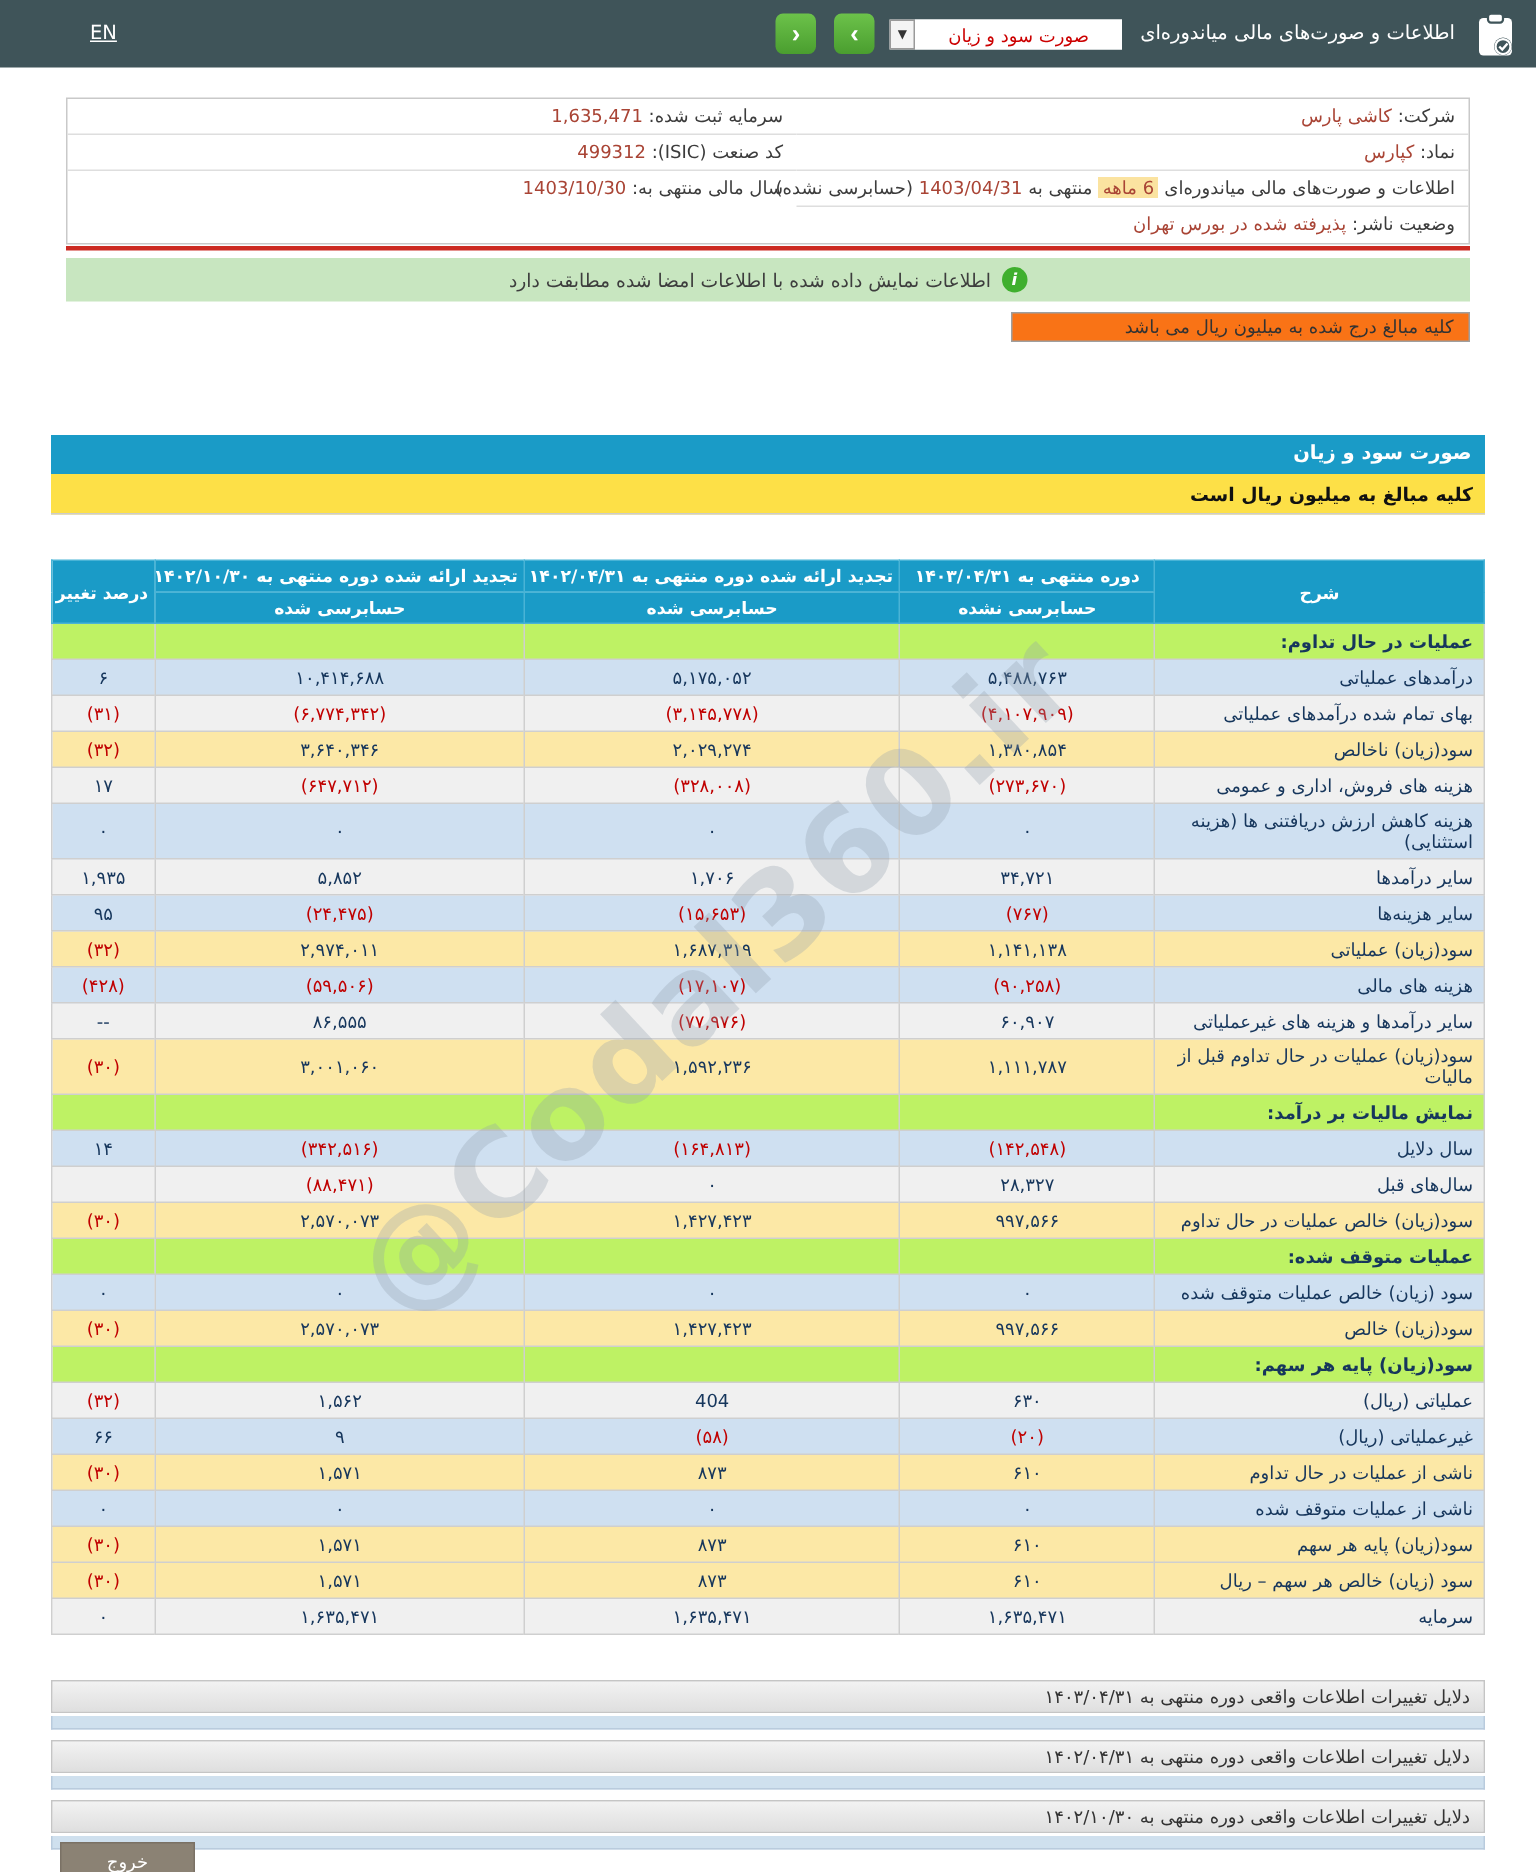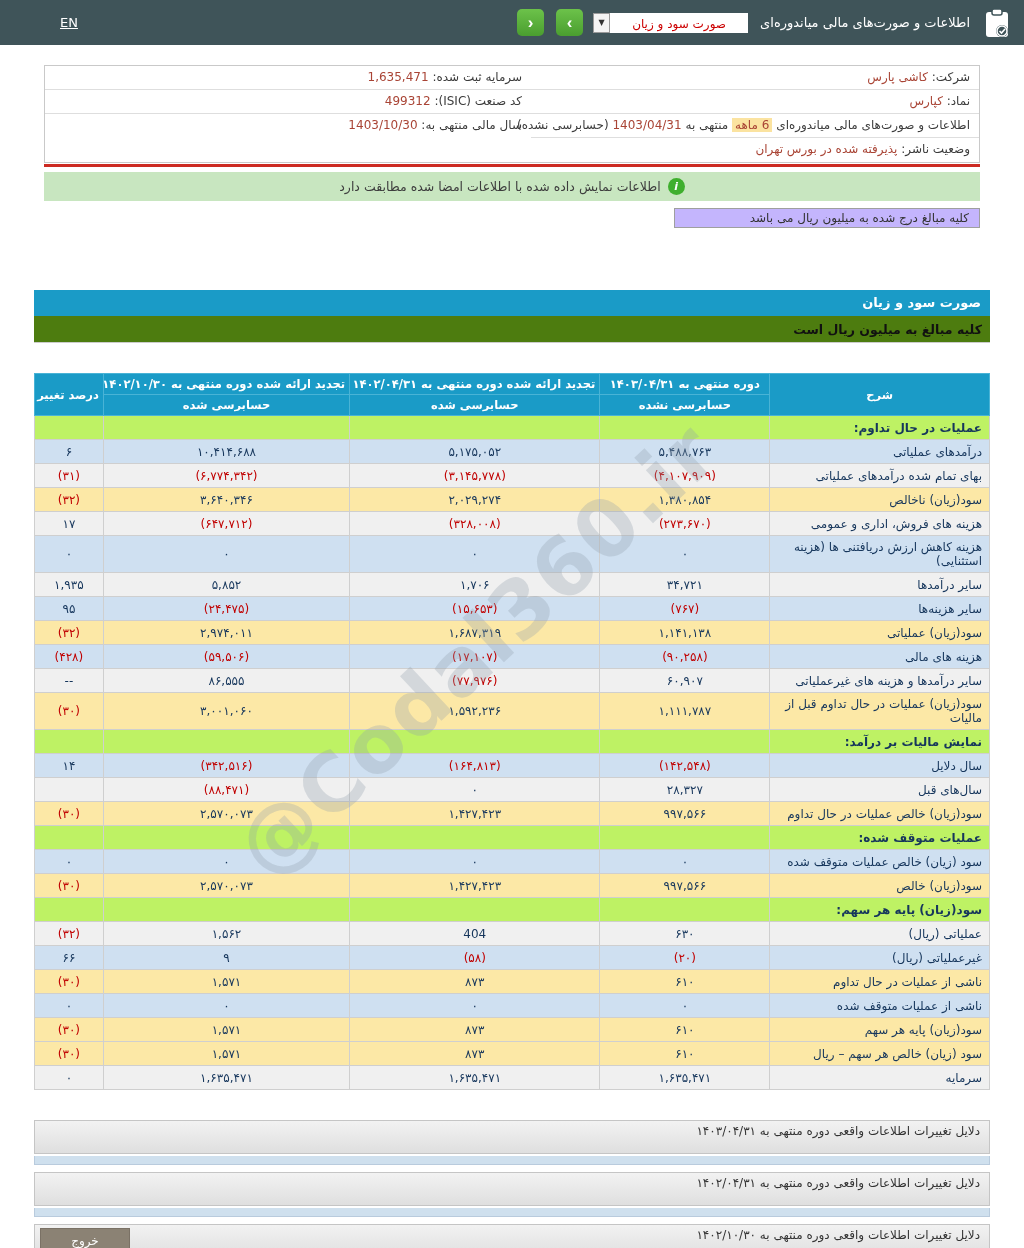--- a/index.html
+++ b/index.html
@@ -33,27 +33,27 @@
   .info-val { color:#a94435; }
   .hl-badge { background:#fbe3a0; color:#a94435; padding:0 3px; }
   .red-line { height:3px; background:#cc2a22; margin-top:1px; }
 
   .banner { margin:5px 44px 0 44px; background:#c8e6c0; height:29px; display:flex;
     align-items:center; justify-content:center; gap:7px; font-size:12.5px; color:#3d3d3d; }
   .info-circle { width:17px; height:17px; border-radius:50%; background:#3faf2e; color:#fff;
     font-size:11px; font-weight:bold; display:flex; align-items:center; justify-content:center;
     font-style:italic; }
   .amounts-box { margin:7px 44px 0 44px; width:306px; border:1px solid #9f9f9f;
-    background:#c4b5fd; font-size:12px; color:#333; padding:2px 10px; }
+    background:#f97316; font-size:12px; color:#333; padding:2px 10px; }
 
   
   .statement { margin:62px 34px 0 34px; }
   .st-titlebar { background:#1a9bc7; color:#fff; font-weight:bold; font-size:13px;
     height:26px; line-height:26px; padding:0 9px; }
-  .st-unit { background:#4d7c0f; border-bottom:1px solid #ccc; font-weight:bold; font-size:12.5px;
+  .st-unit { background:#fde047; border-bottom:1px solid #ccc; font-weight:bold; font-size:12.5px;
     color:#111; height:27px; line-height:27px; padding:0 8px; }
 
   table.fin { width:100%; border-collapse:collapse; margin-top:30px; table-layout:fixed;
     font-size:12px; }
   .fin th { background:#1a9bc7; color:#fff; font-weight:bold; font-size:11.5px;
     border:1px solid #49b3d6; padding:3px 4px; white-space:nowrap; overflow:visible; }
   .fin col.c-desc { width:23%; } .fin col.c-p1 { width:17.8%; }
   .fin col.c-p2 { width:26.2%; } .fin col.c-p3 { width:25.8%; } .fin col.c-chg { width:7.2%; }
   .fin td { border:1px solid #cfcfcf; padding:4px 7px; height:24px; color:#16365c; }
   .fin td.desc { text-align:right; }
@@ -66,21 +66,21 @@
 
   .watermark { position:absolute; left:250px; top:815px; transform:rotate(-43deg);
     transform-origin:0 50%; font-size:80px; font-weight:bold; letter-spacing:2px;
     color:rgba(145,158,172,0.30); direction:ltr; pointer-events:none; z-index:6;
     white-space:nowrap; }
 
   
   .footnotes { margin:30px 34px 0 34px; }
   .fn-item { margin-bottom:7px; }
   .fn-head { background:linear-gradient(#f2f2f2,#dfdfdf); border:1px solid #c5c5c5;
-    height:34px; line-height:21px; font-size:12px; color:#333; padding:0 9px; cursor:pointer; }
+    height:22px; line-height:21px; font-size:12px; color:#333; padding:0 9px; cursor:pointer; }
   .fn-strip { height:9px; background:#cfe0ee; border:1px solid #b9cbdd; border-top:none;
     margin-top:2px; }
   .exit-button { position:absolute; top:1228px; right:894px; width:90px; height:26px;
     background:#8b8274; border:1px solid #7a7165; color:#fff; font-size:12px;
     font-family:"DejaVu Sans", sans-serif; cursor:pointer; }
 </style>
 </head>
 <body>
 
 <div class="topbar">

